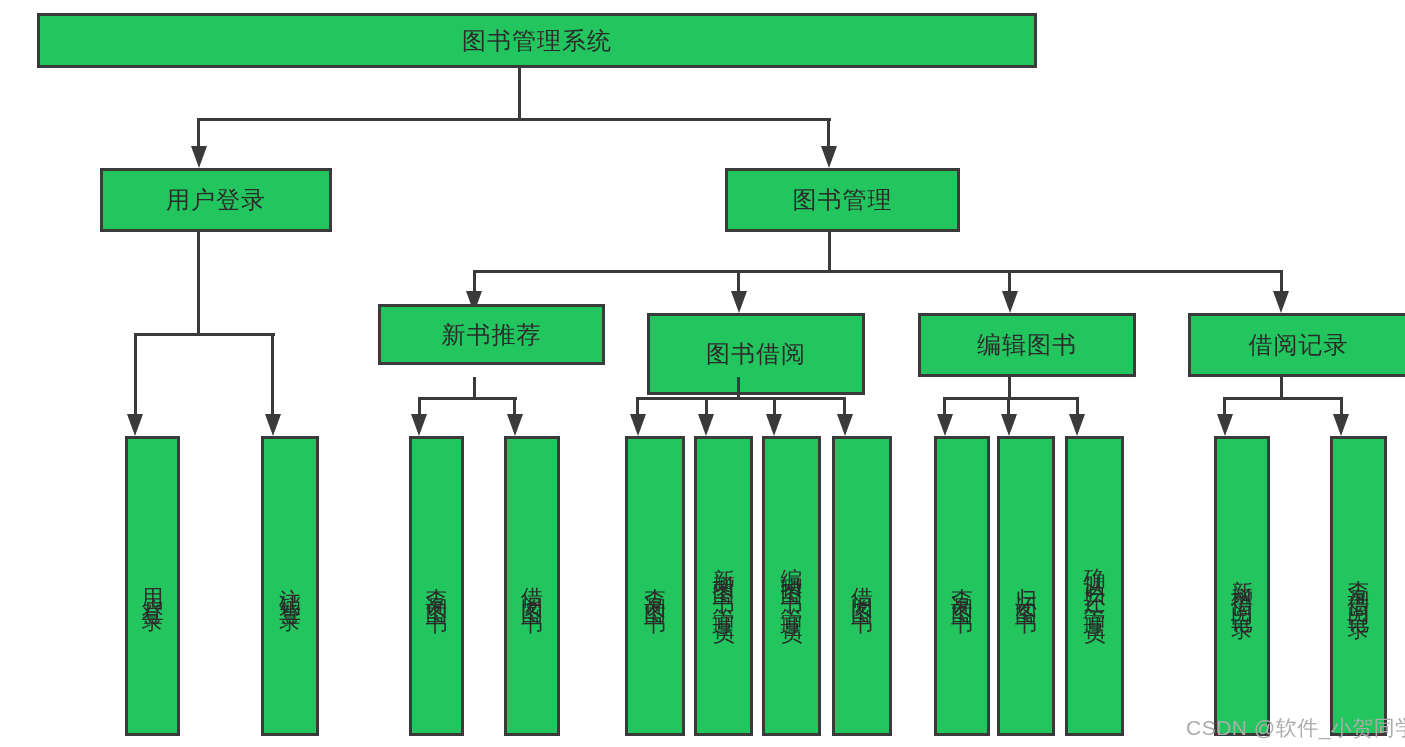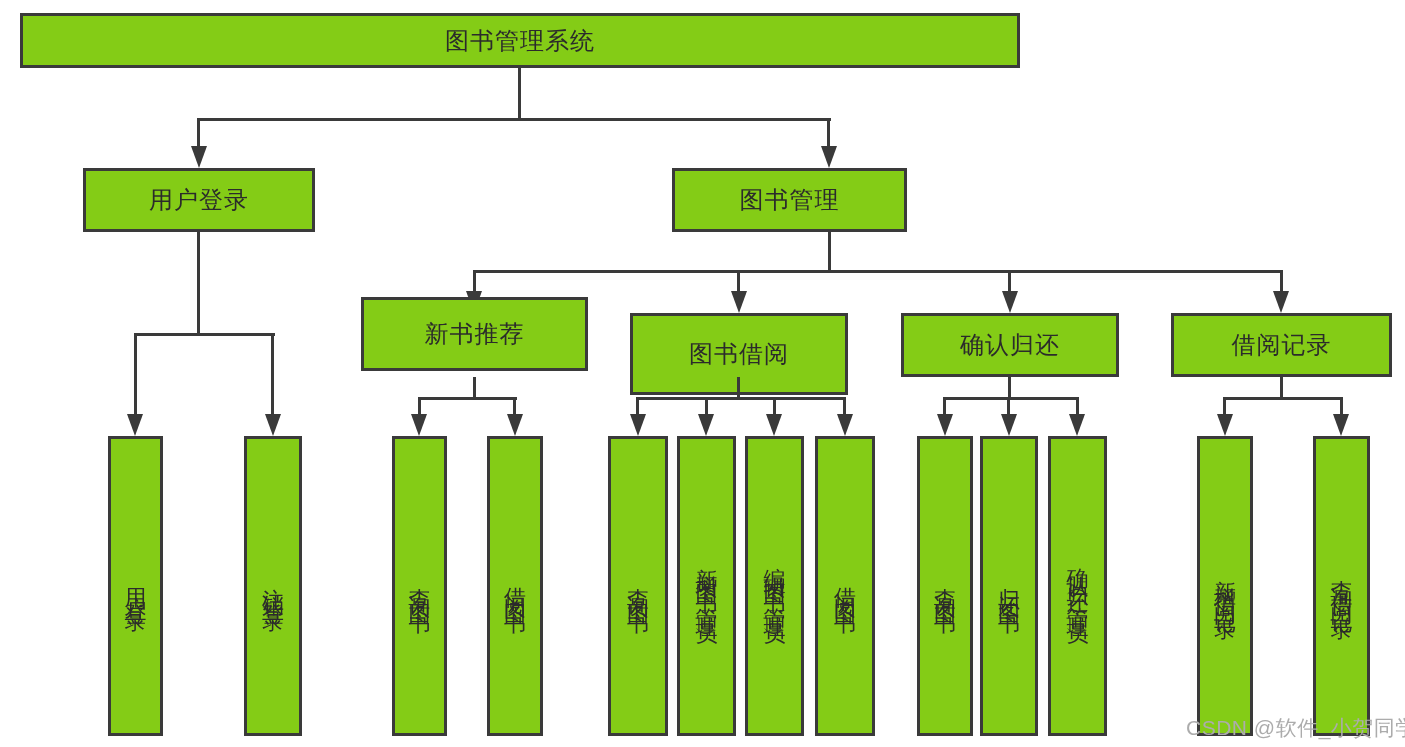--- a/index.html
+++ b/index.html
@@ -13,27 +13,28 @@
   body { font-family: "Liberation Sans", "DejaVu Sans", sans-serif; }
   .canvas {
     position: relative;
     width: 1405px;
     height: 747px;
     background: var(--background);
     overflow: hidden;
   }
   .box {
     position: absolute;
-    background: #84cc16;
+    background: #22c55e;
     border: 3px solid var(--line);
     color: var(--text);
     display: flex;
     align-items: center;
     justify-content: center;
     text-align: center;
+    margin-left: 17px;
   }
   .hbox { font-size: 24px; letter-spacing: 1px; }
   .vbox {
     writing-mode: vertical-rl;
     text-orientation: mixed;
     font-size: 22px;
     letter-spacing: 8px;
     line-height: 1;
   }
   .vline {
@@ -72,43 +73,43 @@
   <div class="box hbox" style="left:20px;top:13px;width:1000px;height:55px">图书管理系统</div>
 
   <div class="vline" style="left:518px;top:68px;height:52px"></div>
   <div class="hline" style="left:197px;top:118px;width:634px"></div>
   <div class="vline" style="left:197px;top:118px;height:28px"></div>
   <div class="arrow" style="left:191px;top:146px"></div>
   <div class="vline" style="left:827px;top:118px;height:28px"></div>
   <div class="arrow" style="left:821px;top:146px"></div>
 
   <div class="box hbox" style="left:83px;top:168px;width:232px;height:64px">用户登录</div>
-  <div class="box hbox" style="left:672px;top:168px;width:235px;height:64px">图书管理</div>
+  <div class="box hbox" style="left:708px;top:168px;width:235px;height:64px">图书管理</div>
 
   <div class="vline" style="left:197px;top:232px;height:104px"></div>
   <div class="hline" style="left:134px;top:333px;width:141px"></div>
   <div class="vline" style="left:134px;top:333px;height:81px"></div>
   <div class="arrow" style="left:127px;top:414px"></div>
   <div class="vline" style="left:271px;top:333px;height:81px"></div>
   <div class="arrow" style="left:265px;top:414px"></div>
 
   <div class="vline" style="left:828px;top:232px;height:41px"></div>
   <div class="hline" style="left:473px;top:270px;width:810px"></div>
   <div class="vline" style="left:473px;top:270px;height:21px"></div>
   <div class="arrow" style="left:466px;top:291px"></div>
   <div class="vline" style="left:737px;top:270px;height:21px"></div>
   <div class="arrow" style="left:731px;top:291px"></div>
   <div class="vline" style="left:1008px;top:270px;height:21px"></div>
   <div class="arrow" style="left:1002px;top:291px"></div>
   <div class="vline" style="left:1280px;top:270px;height:21px"></div>
   <div class="arrow" style="left:1273px;top:291px"></div>
 
-  <div class="box hbox" style="left:361px;top:297px;width:227px;height:74px">新书推荐</div>
+  <div class="box hbox" style="left:361px;top:304px;width:227px;height:61px">新书推荐</div>
   <div class="box hbox" style="left:630px;top:313px;width:218px;height:82px">图书借阅</div>
-  <div class="box hbox" style="left:901px;top:313px;width:218px;height:64px">确认归还</div>
+  <div class="box hbox" style="left:901px;top:313px;width:218px;height:64px">编辑图书</div>
   <div class="box hbox" style="left:1171px;top:313px;width:221px;height:64px">借阅记录</div>
 
   <div class="vline" style="left:473px;top:377px;height:23px"></div>
   <div class="hline" style="left:418px;top:397px;width:99px"></div>
   <div class="vline" style="left:418px;top:397px;height:17px"></div>
   <div class="arrow" style="left:411px;top:414px"></div>
   <div class="vline" style="left:513px;top:397px;height:17px"></div>
   <div class="arrow" style="left:507px;top:414px"></div>
 
   <div class="vline" style="left:737px;top:377px;height:23px"></div>

